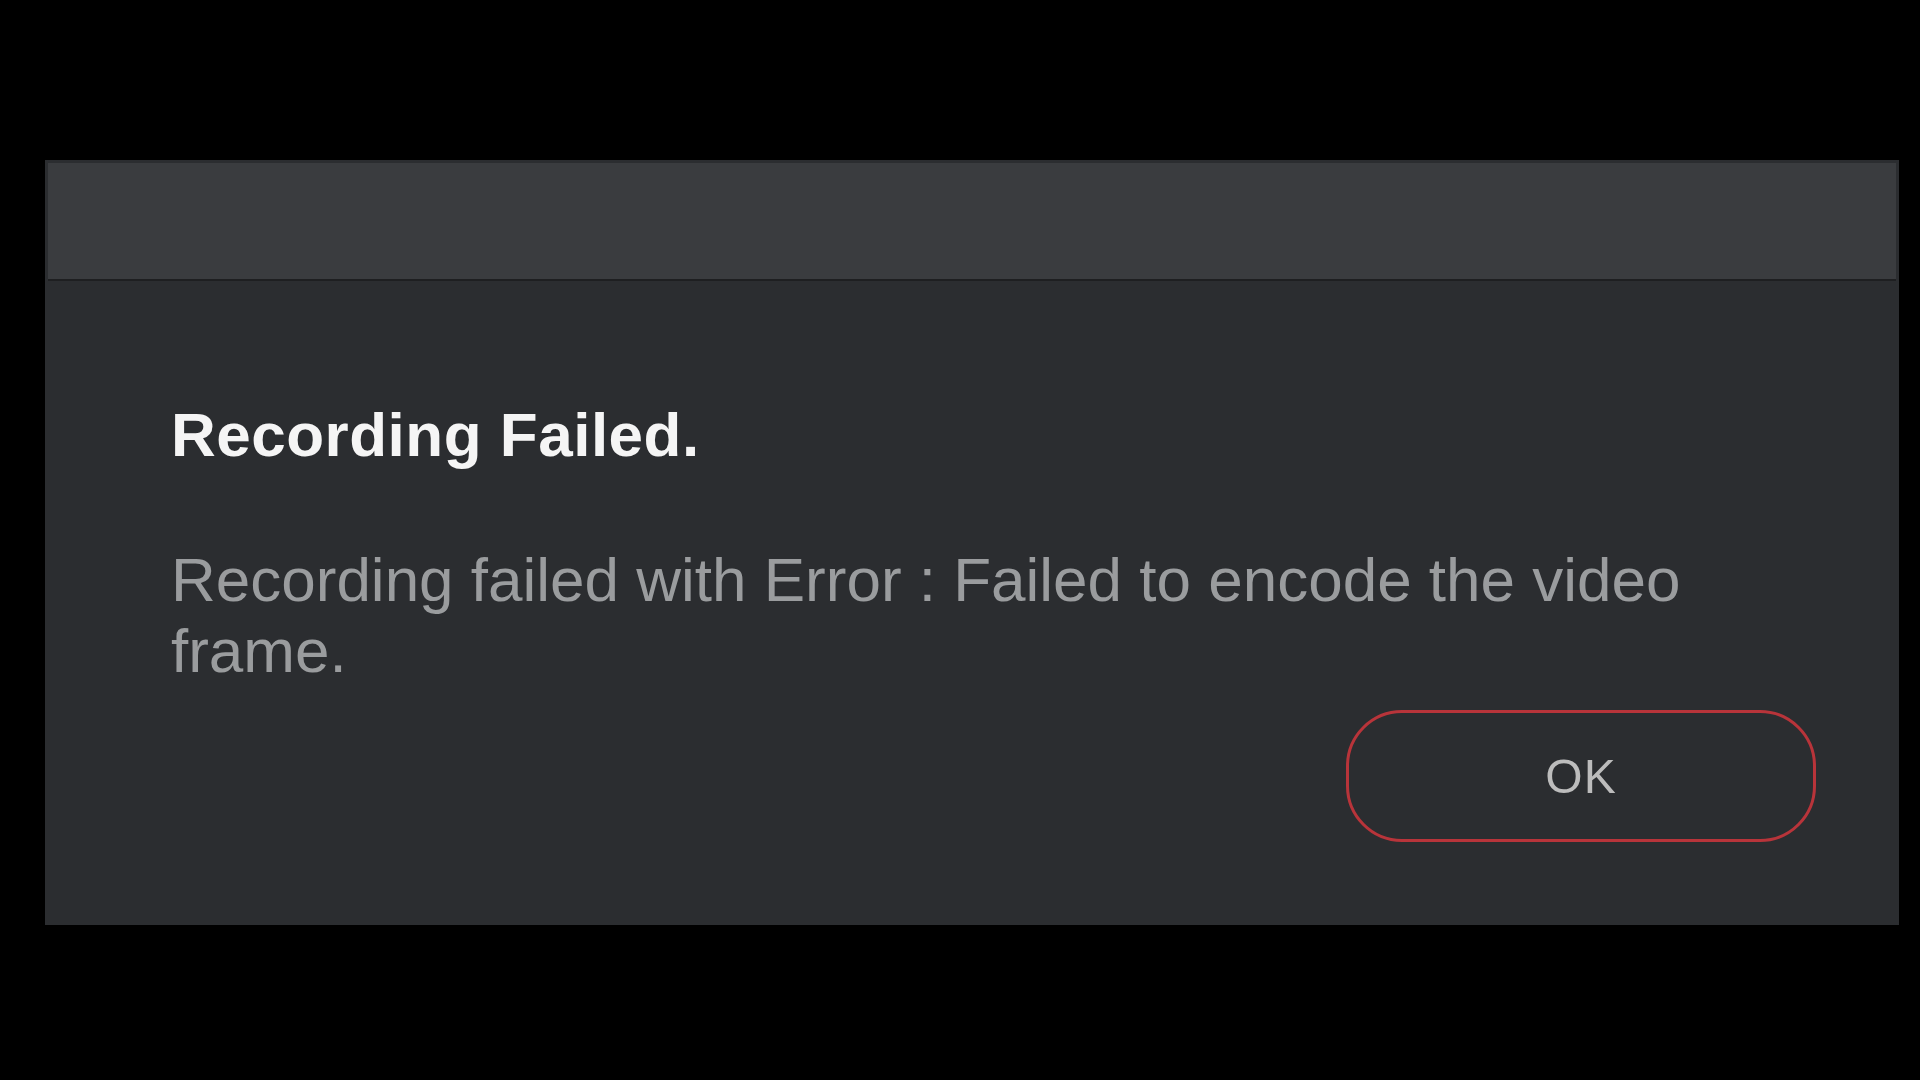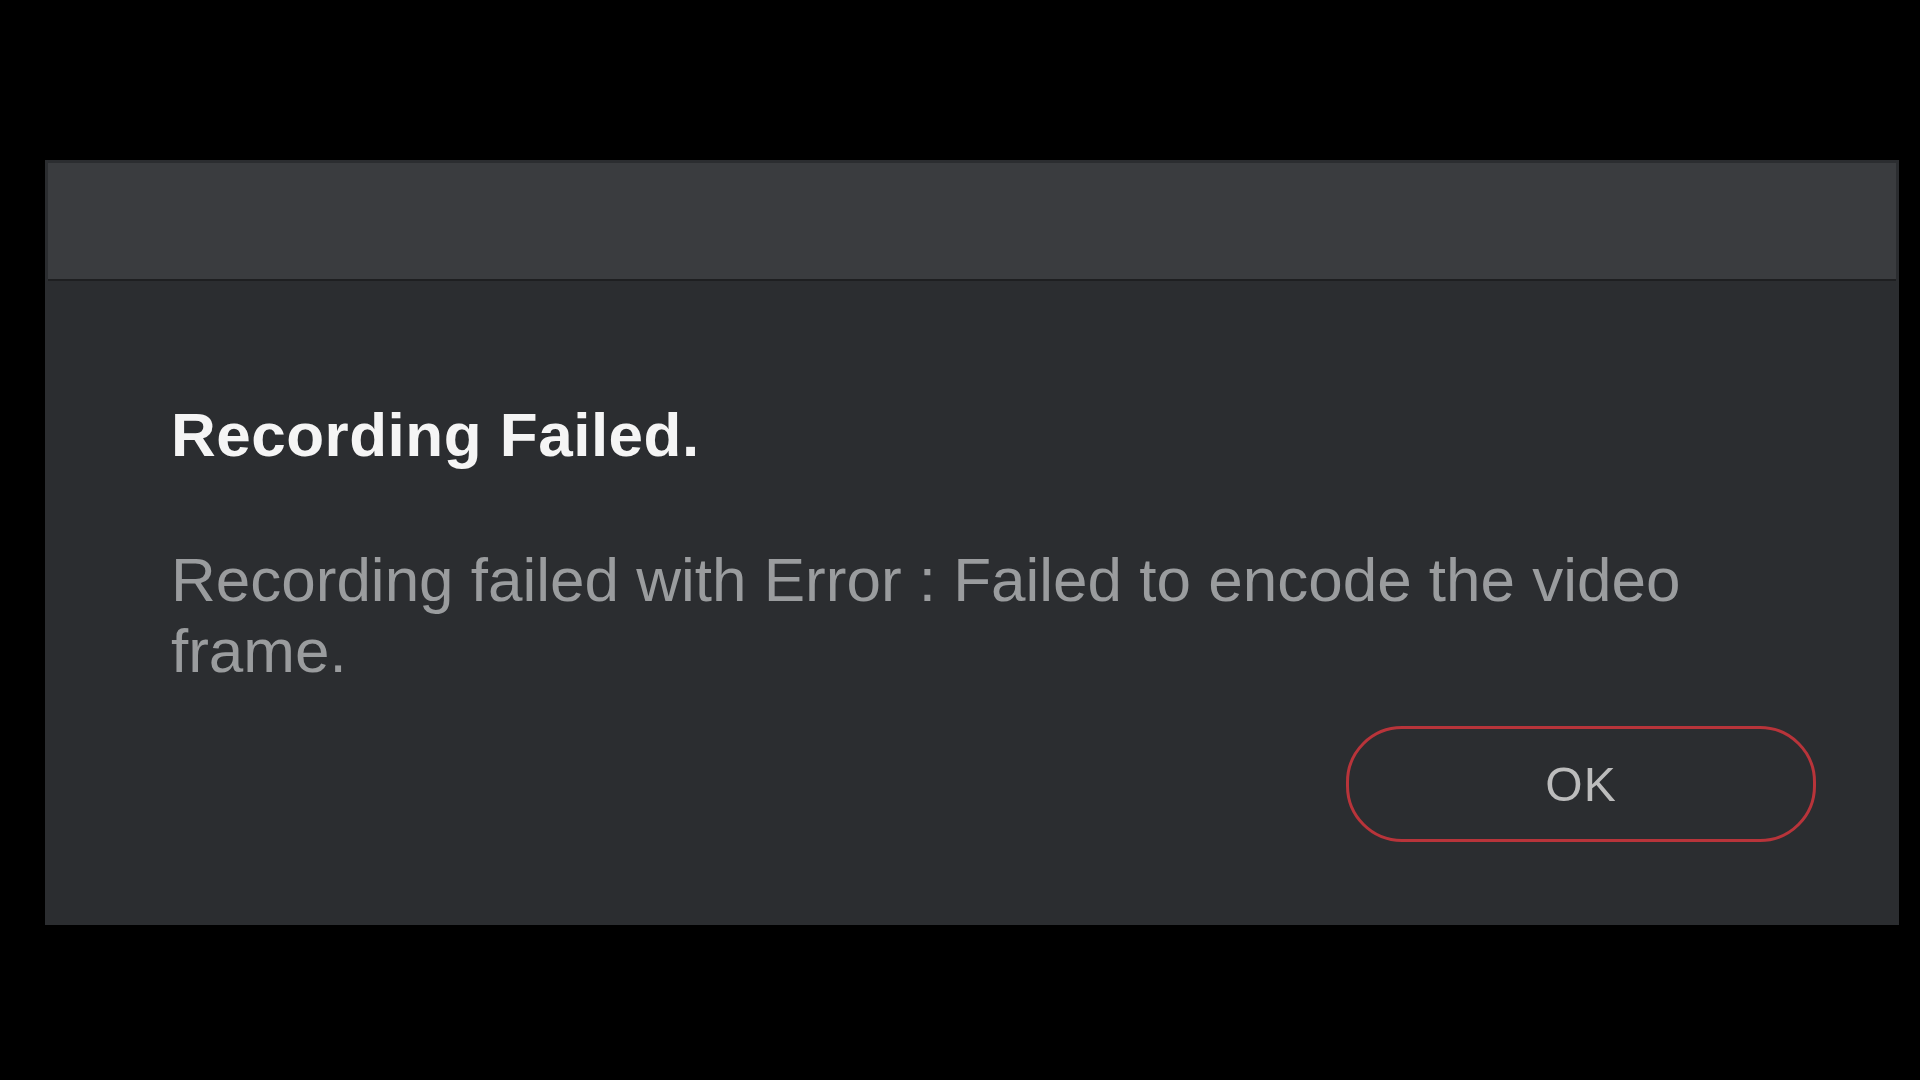--- a/index.html
+++ b/index.html
@@ -45,21 +45,21 @@
       font-weight: 400;
       letter-spacing: 0px;
     }
     .dialog-actions {
       position: absolute;
       right: 80px;
       bottom: 80px;
     }
     .ok-button {
       width: 470px;
-      height: 116px;
+      height: 132px;
       border: 3px solid #b8343a;
       border-radius: 56px;
       background-color: transparent;
       color: #bcbcbc;
       font-size: 48px;
       font-weight: 400;
       cursor: pointer;
       letter-spacing: 1px;
       display: flex;
       align-items: center;

